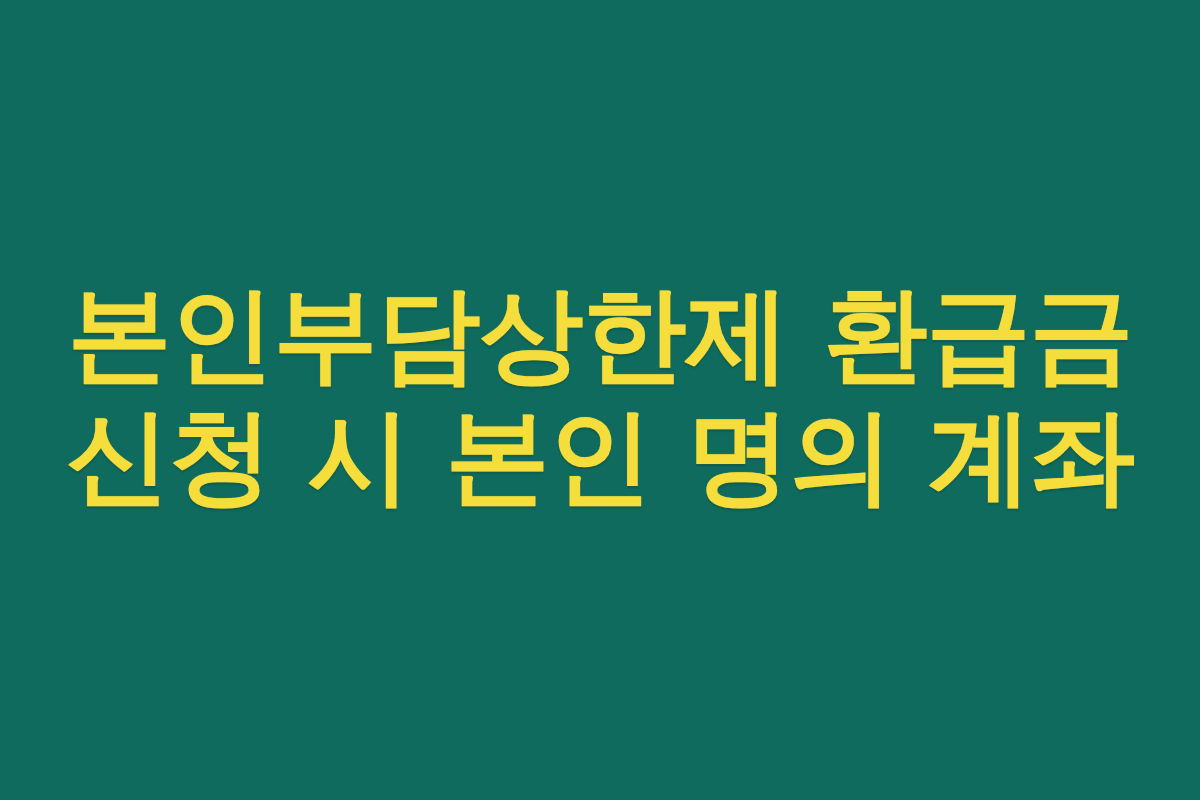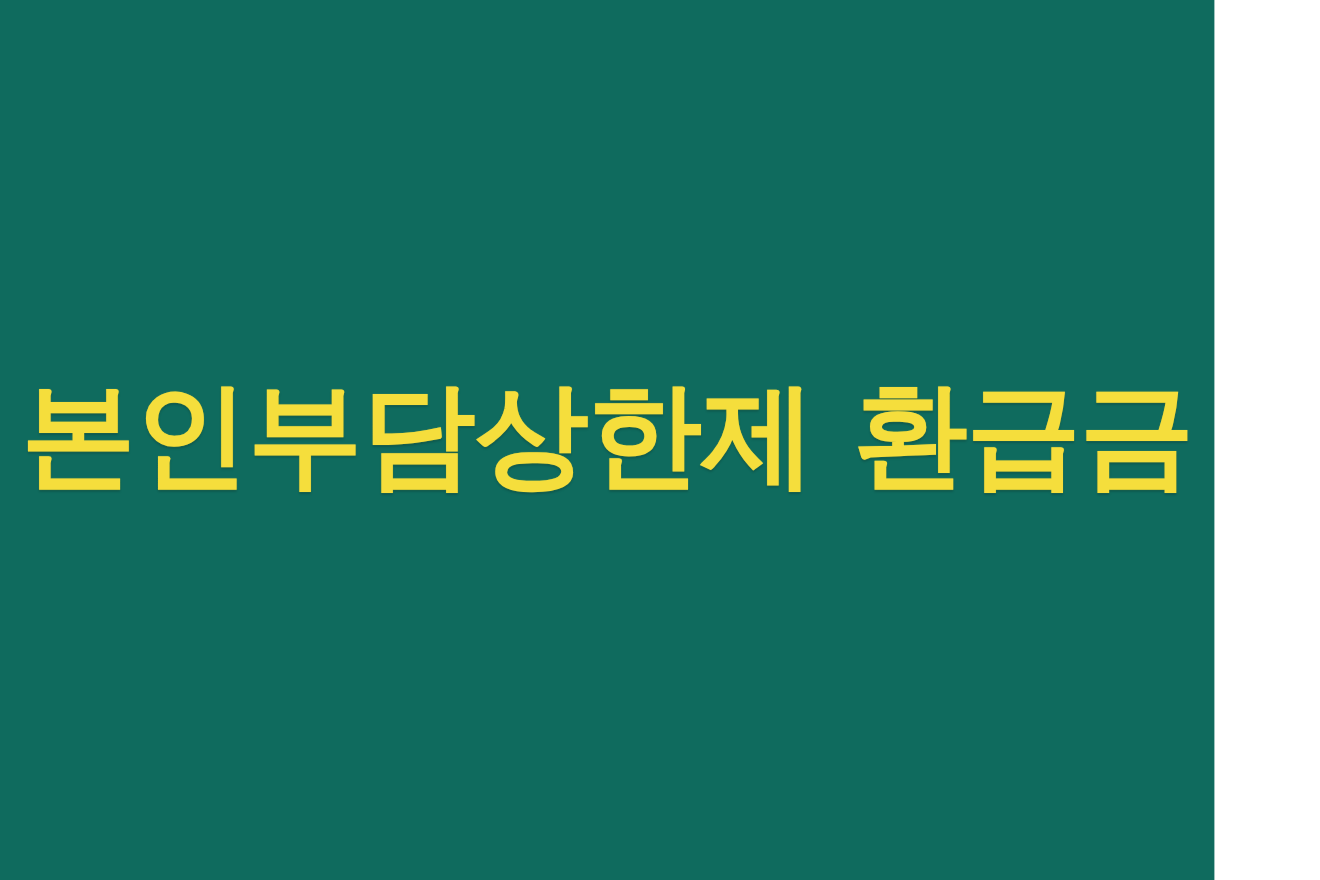--- a/index.html
+++ b/index.html
@@ -10,21 +10,21 @@
     height: 800px;
     overflow: hidden;
   }
 
   body {
     font-family: "DejaVu Sans", "Liberation Sans", sans-serif;
   }
 
   #poster {
     position: relative;
-    width: 1104px;
+    width: 1200px;
     height: 800px;
     background: #0F6B5E;
     display: flex;
     align-items: center;
     justify-content: center;
     box-sizing: border-box;
   }
 
   #headline-block {
     width: 1100px;
@@ -56,17 +56,18 @@
 </style>
 </head>
 <body>
 
 <div id="poster" style="background: rgb(15, 107, 94);">
 
   <div id="headline-block">
 
     <span class="headline-line line-1" style="color: rgb(245, 222, 60);">본인부담상한제 환급금</span>
 
+    <span class="headline-line line-2" style="color: rgb(245, 222, 60);">신청 시 본인 명의 계좌</span>
 
 
   </div>
 
 </div>
 
 </body></html>

